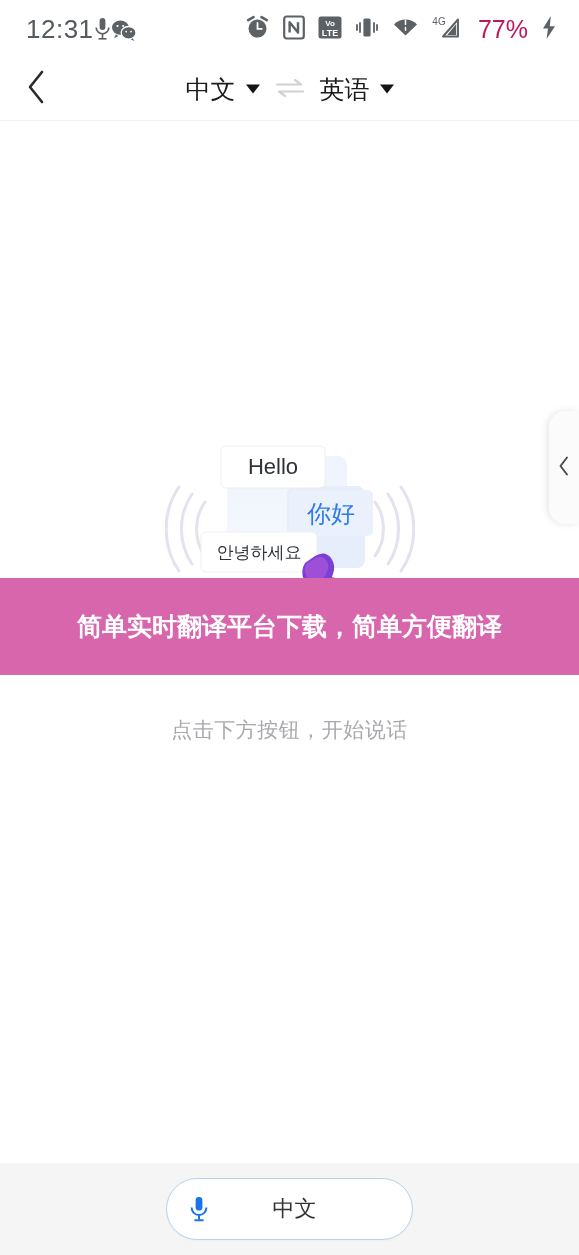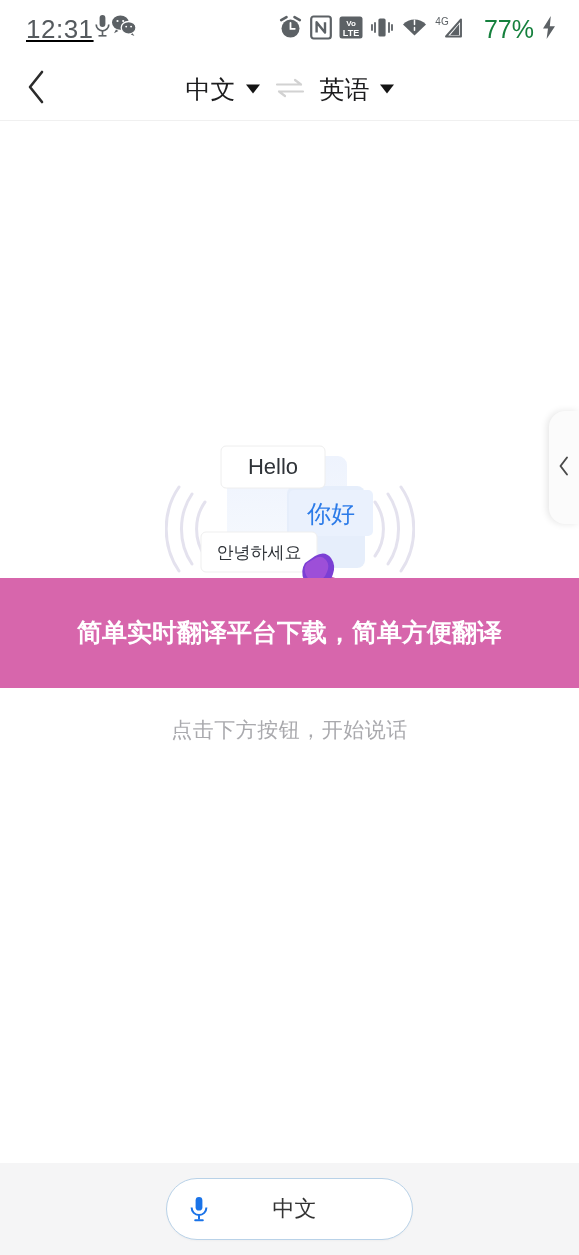--- a/index.html
+++ b/index.html
@@ -26,41 +26,40 @@
     top: 0; left: 0;
     width: 579px;
     height: 58px;
     display: flex;
     align-items: center;
     padding: 0 22px 0 26px;
     background: #ffffff;
   }
   .status-left {
     display: flex;
-    align-items: flex-start;
-    text-decoration: underline;
+    align-items: flex-end;
   }
   .status-time {
     font-size: 26px;
     color: #555a5e;
     letter-spacing: 0.5px;
     font-family: "Liberation Sans", sans-serif;
   }
   .status-spacer { flex: 1; }
   .status-right {
     display: flex;
     align-items: center;
-    gap: 7px;
+    gap: 13px;
   }
   .sb-icon { display: block; }
   .status-battery {
     font-size: 25px;
-    color: #15803d;
+    color: #be185d;
     letter-spacing: 0px;
-    margin-left: 14px;
+    margin-left: 5px;
   }
 
   
   .app-header {
     position: absolute;
     top: 58px; left: 0;
     width: 579px;
     height: 63px;
     background: #ffffff;
     display: flex;
@@ -151,21 +150,21 @@
     cursor: pointer;
     z-index: 6;
   }
 
   
   .ad-banner {
     position: absolute;
     left: 0;
     top: 578px;
     width: 579px;
-    height: 110px;
+    height: 97px;
     background: #d766ac;
     display: flex;
     align-items: center;
     justify-content: center;
     z-index: 10;
   }
   .ad-banner-text {
     color: #ffffff;
     font-size: 25px;
     font-weight: bold;

